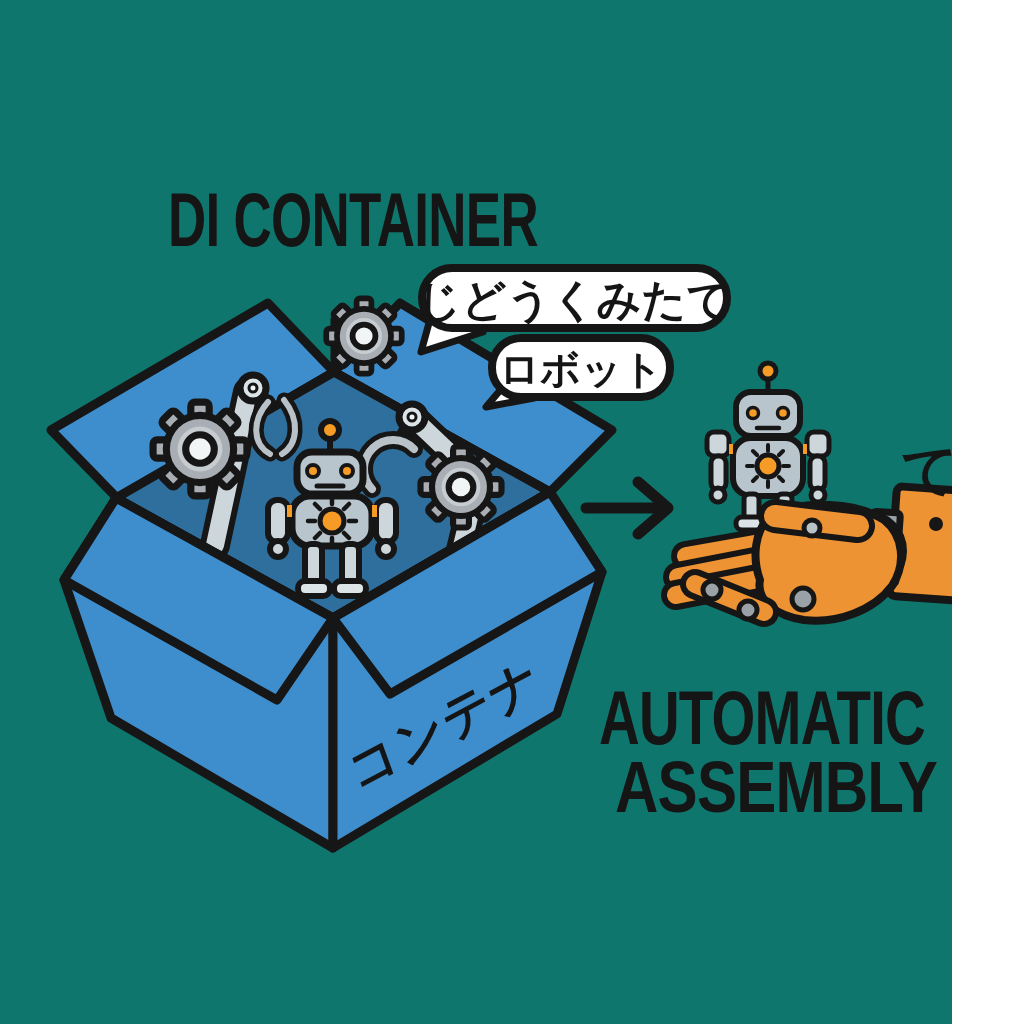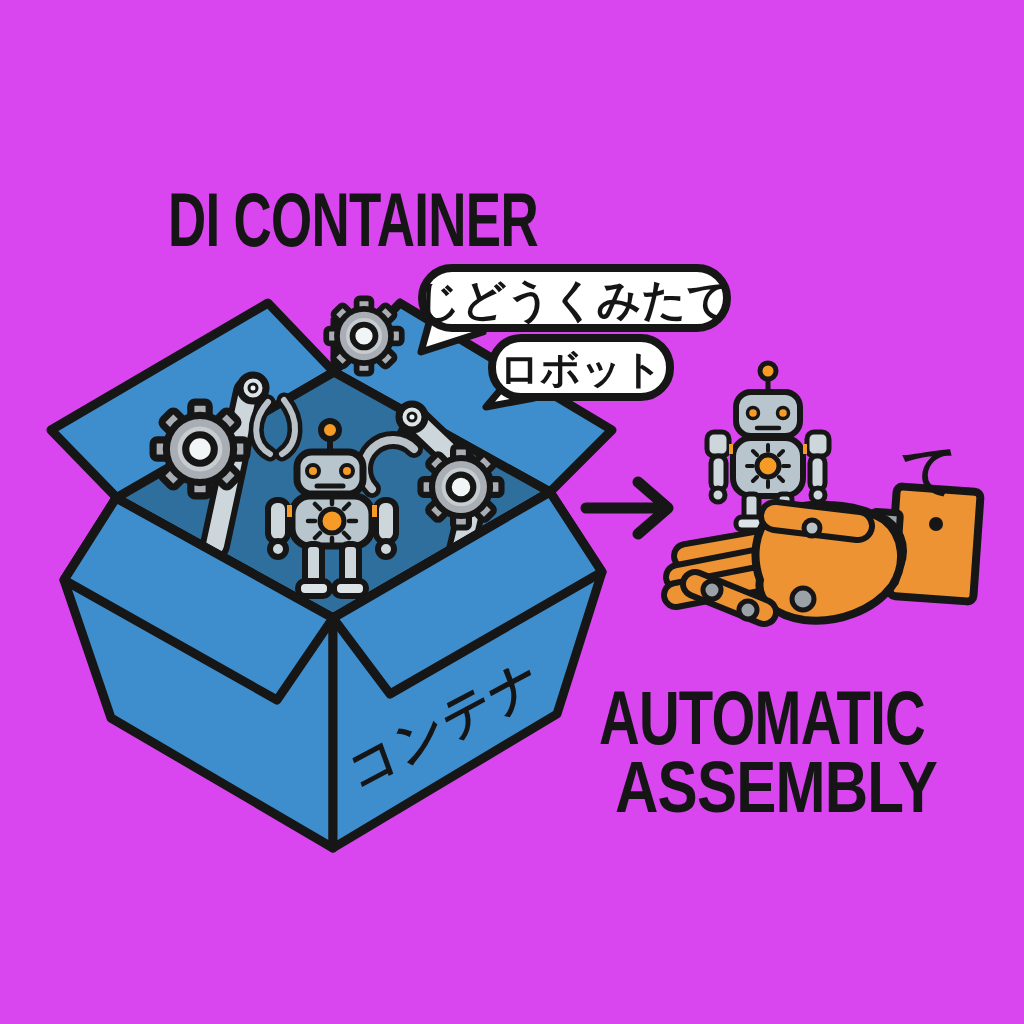--- a/index.html
+++ b/index.html
@@ -1,16 +1,16 @@
 <!DOCTYPE html>
 <html><head>
 <meta charset="utf-8">
 <style>
   html,body{margin:0;padding:0;background:#ffffff;}
-  .canvas{position:relative;width:1024px;height:1024px;background:#d946ef;overflow:hidden;
+  .canvas{position:relative;width:952px;height:1024px;background:#0f766e;overflow:hidden;
           font-family:"Liberation Sans","DejaVu Sans",sans-serif;}
   svg{position:absolute;left:0;top:0;}
   text{font-weight:bold;fill:#151515;}
   .latin{font-family:"Liberation Sans","DejaVu Sans",sans-serif;letter-spacing:-1px;}
   .kana{font-family:"DejaVu Sans","Liberation Sans",sans-serif;}
 </style>
 </head>
 <body>
 
 <div class="canvas">

